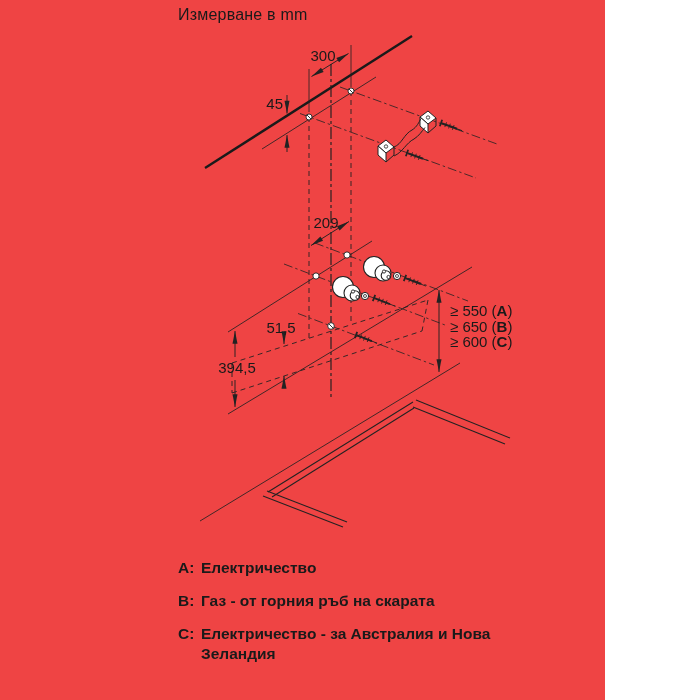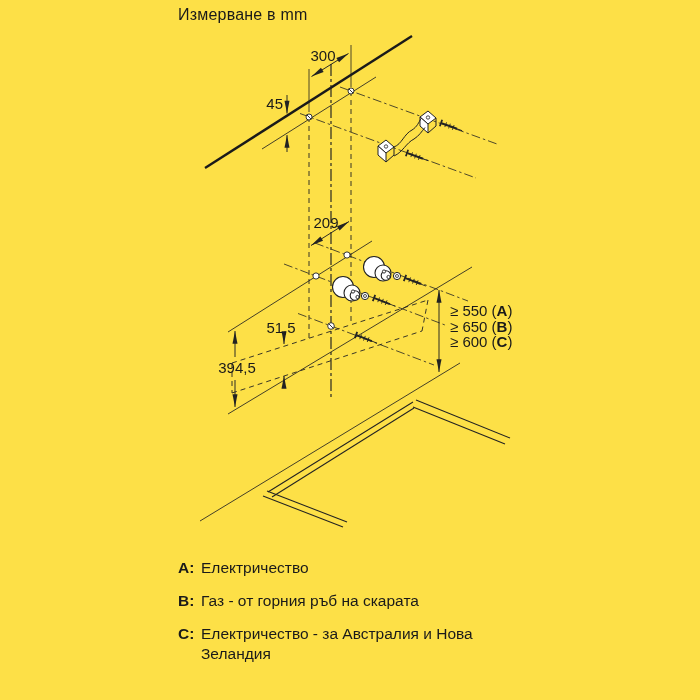--- a/index.html
+++ b/index.html
@@ -1,27 +1,27 @@
 <!DOCTYPE html>
 <html><head>
 <meta charset="utf-8">
 <style>
   html,body{margin:0;padding:0;background:#fff;}
-  .page{position:relative;width:700px;height:700px;background:#fde047;overflow:hidden;
+  .page{position:relative;width:605px;height:700px;background:#ef4444;overflow:hidden;
         font-family:"Liberation Sans",sans-serif;color:#1a1a1a;}
   .title{position:absolute;left:178px;top:6px;font-size:16px;letter-spacing:.2px;}
   svg{position:absolute;left:0;top:0;}
   svg text{font-family:"Liberation Sans",sans-serif;fill:#1a1a1a;}
   .dimtxt{font-size:15px;}
   .cltxt{font-size:15px;}
   .b{font-weight:bold;}
   .legend{position:absolute;left:178px;top:558px;}
   .legend-row{display:flex;margin-bottom:13px;font-size:15.5px;line-height:20px;}
   .legend-key{font-weight:bold;flex:0 0 23px;}
-  .legend-text{width:292px;}
+  .legend-text{width:292px;font-weight:bold;}
 </style>
 </head>
 <body>
 
 <div class="page">
 
   <div class="title">Измерване в mm</div>
 
   <svg width="700" height="700" viewBox="0 0 700 700">
     <defs>

